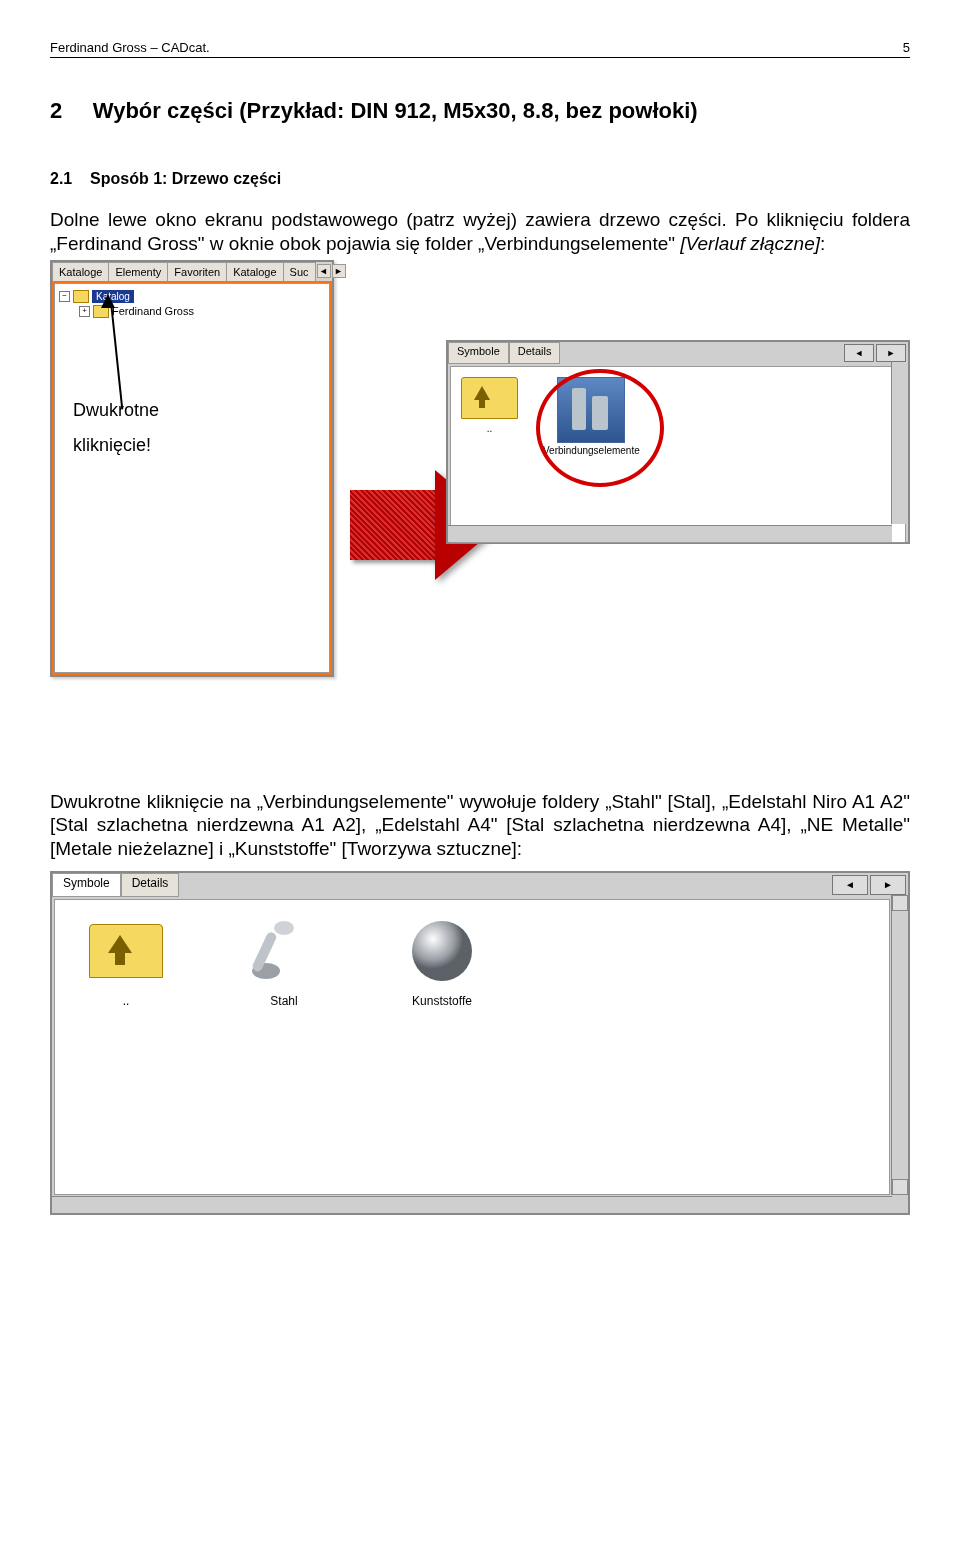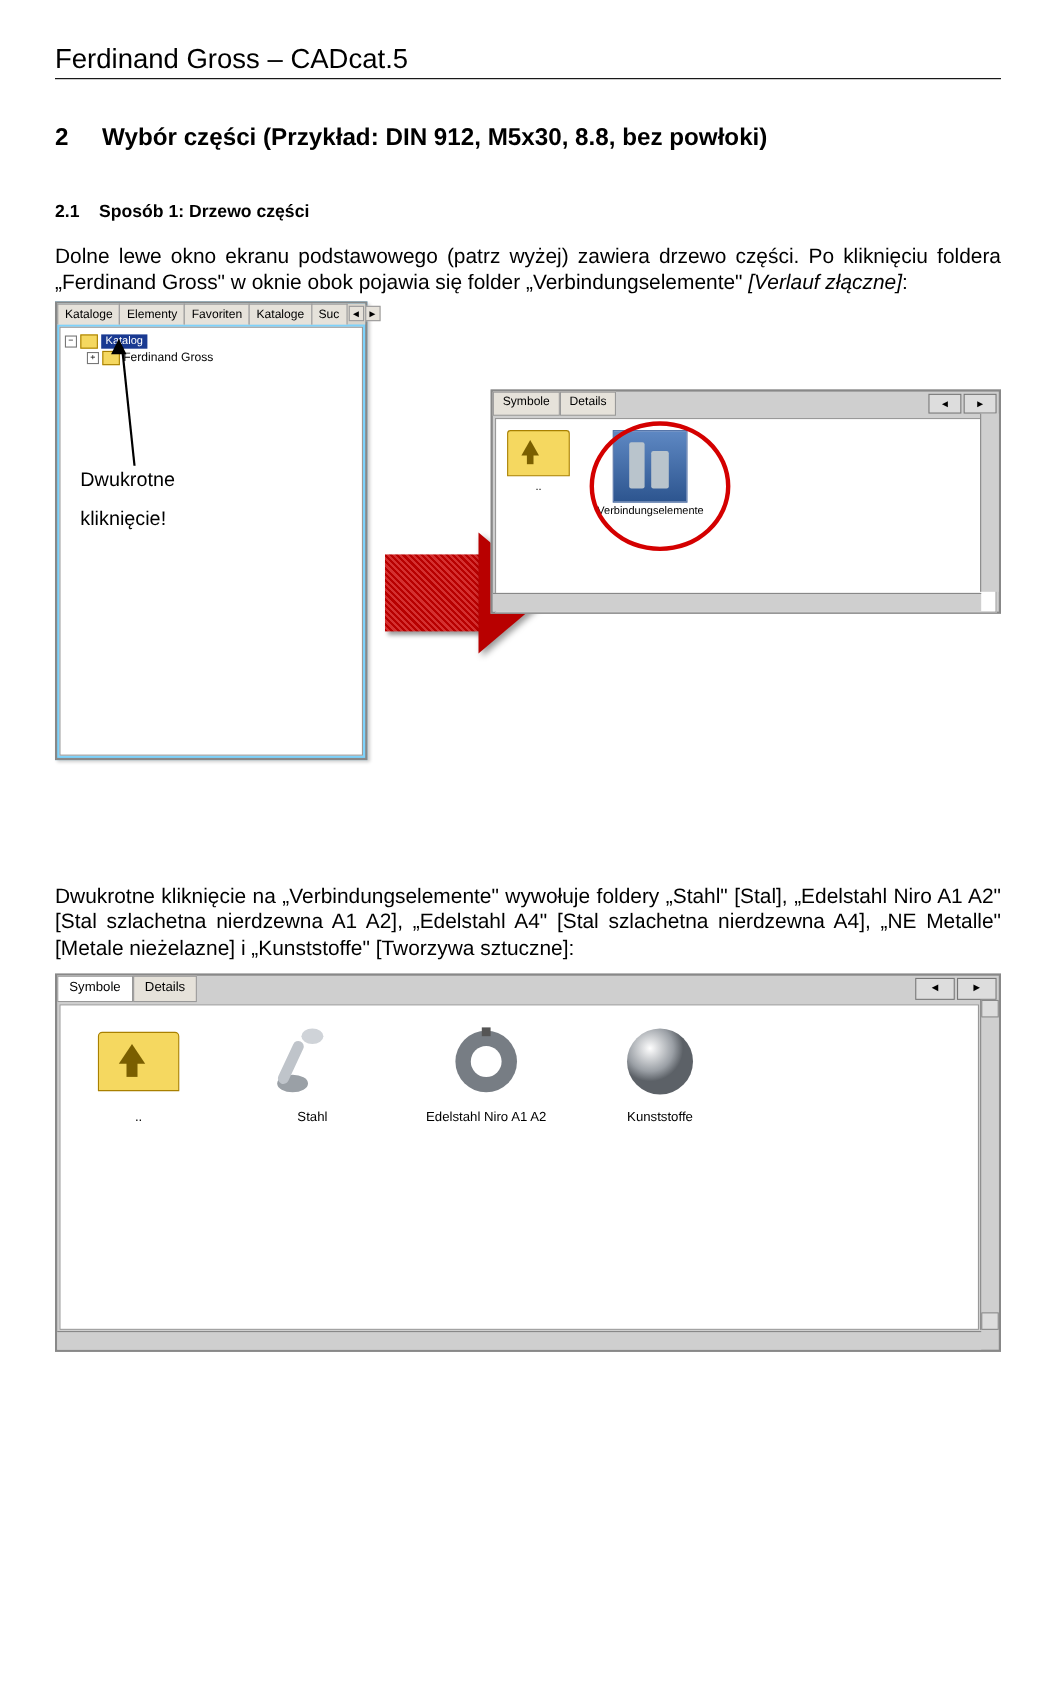--- a/index.html
+++ b/index.html
@@ -9,24 +9,24 @@
     font-family: Arial, Helvetica, sans-serif;
     color: #000;
     width: 960px;
   }
   .page {
     padding: 40px 50px;
   }
   .header-line {
     border-bottom: 1px solid #000;
     display: flex;
-    justify-content: flex-start;
+    justify-content: space-between;
     padding-bottom: 2px;
     margin-bottom: 40px;
-    font-size: 25px;
+    font-size: 13px;
   }
   h2.sec {
     font-size: 22px;
     font-weight: bold;
     margin: 0 0 46px 0;
   }
   h3.subsec {
     font-size: 16px;
     font-weight: bold;
     margin: 0 0 20px 0;
@@ -44,21 +44,21 @@
     position: relative;
     height: 530px;
   }
   .tree-pane {
     position: absolute;
     left: 0;
     top: 0;
     width: 280px;
     border: 2px solid #888;
     box-shadow: 2px 2px 3px rgba(0,0,0,.2);
-    background: #7dd3fc;
+    background: #f97316;
   }
   .tabs {
     display: flex;
     background: #d8d4cc;
     font-size: 11px;
   }
   .tabs span {
     padding: 3px 6px;
     border: 1px solid #999;
     border-bottom: none;
@@ -111,21 +111,21 @@
   }
   .katalog-badge {
     background: #1a3a92;
     color: #fff;
     padding: 1px 4px;
     font-size: 10px;
   }
   .callout {
     position: absolute;
     left: 18px;
-    top: 128px;
+    top: 116px;
     font-family: Verdana, Arial, sans-serif;
     font-size: 18px;
     color: #000;
   }
   .arrow-line {
     position: absolute;
     left: 55px;
     top: 18px;
     width: 2px;
     height: 108px;
@@ -477,30 +477,20 @@
                 <ellipse cx="22" cy="55" rx="14" ry="8" fill="#9aa0a6"></ellipse>
                 <rect x="18" y="15" width="10" height="42" rx="5" transform="rotate(25 22 30)" fill="#bfc4ca"></rect>
                 <ellipse cx="40" cy="12" rx="10" ry="7" fill="#cfd3d8"></ellipse>
               </svg>
           </div>
           <div>Stahl</div>
         </div>
         <div class="item">
           <div class="pic">
             <svg width="80" height="70" viewBox="0 0 80 70">
-                <circle cx="40" cy="35" r="28" fill="#777d84"></circle>
-                <circle cx="40" cy="35" r="14" fill="#fff"></circle>
-                <rect x="36" y="4" width="8" height="8" fill="#555"></rect>
-              </svg>
-          </div>
-          <div>Edelstahl Niro A1 A2</div>
-        </div>
-        <div class="item">
-          <div class="pic">
-            <svg width="80" height="70" viewBox="0 0 80 70">
                 <defs>
                   <radialGradient id="g" cx="35%" cy="30%">
                     <stop offset="0%" stop-color="#fefefe"></stop>
                     <stop offset="70%" stop-color="#9a9fa5"></stop>
                     <stop offset="100%" stop-color="#5c6167"></stop>
                   </radialGradient>
                 </defs>
                 <circle cx="40" cy="35" r="30" fill="url(#g)"></circle>
               </svg>
           </div>

